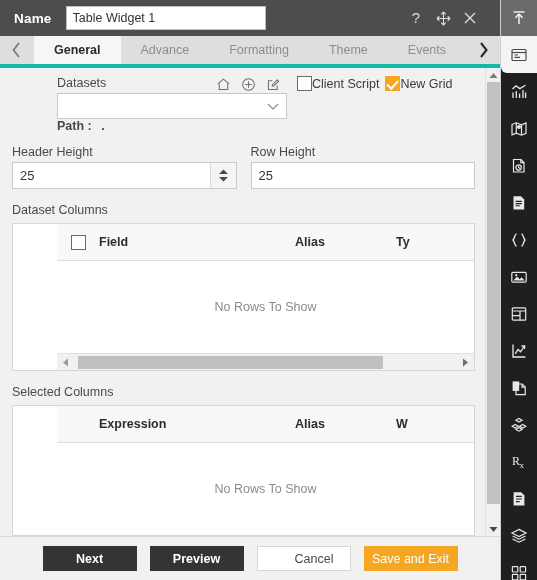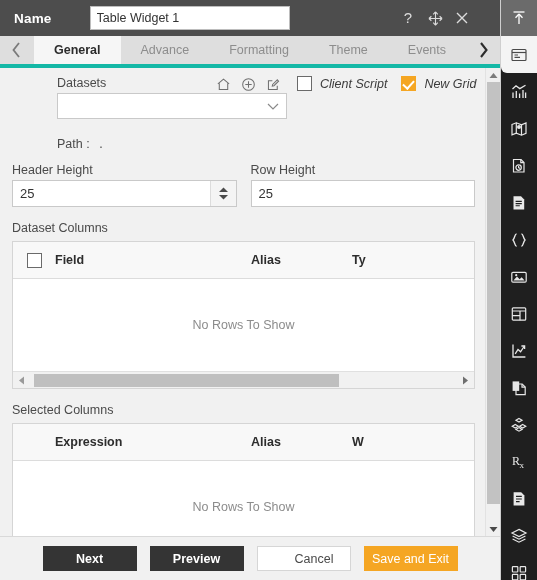--- a/index.html
+++ b/index.html
@@ -21,23 +21,22 @@
     display: flex; flex-direction: column;
     background: #f1f1f1;
     border-right: 1px solid #cfcfcf;
   }
 
   
   .titlebar {
     height: 36px; flex: 0 0 36px;
     background: #4d4d4d;
     display: flex; align-items: center;
-    padding: 0 24px 0 14px;
+    padding: 0 16px 0 14px;
     color: #ffffff;
-    gap: 24px;
   }
   .title-label {
     font-size: 13.5px; font-weight: bold; color: #ffffff;
     letter-spacing: .2px;
     margin-right: 14px;
   }
   .title-input {
     width: 200px; height: 24px;
     background: #ffffff; border: 1px solid #bdbdbd;
     color: #333333; font-size: 12.5px;
@@ -129,27 +128,26 @@
 
   .select-box {
     width: 230px; height: 26px;
     background: #ffffff; border: 1px solid #c9c9c9;
     display: flex; align-items: center; padding: 0 6px;
     font-size: 12.5px; color: #333;
     cursor: pointer;
   }
   .select-box .chev { margin-left: auto; color: #8a8a8a; display: block; }
   .path-line {
-    font-size: 12.5px; color: #4a4a4a; margin-top: 18px;
+    font-size: 12.5px; color: #4a4a4a; margin-top: 0; font-weight: bold;
   }
 
   .cb-group {
-    display: flex; align-items: center; gap: 8px;
+    display: flex; align-items: center; 
     margin-bottom: 2px;
-    font-style: italic;
   }
   .cbx {
     width: 15px; height: 15px; border: 1.6px solid #6a6a6a;
     background: #ffffff; display: inline-block; cursor: pointer;
     flex: 0 0 15px;
   }
   .cbx.checked {
     background: #F5A623; border-color: #F5A623;
     position: relative;
   }
@@ -177,21 +175,21 @@
     background: #f4f4f4;
     display: flex; flex-direction: column; align-items: center; justify-content: center;
     gap: 1px; cursor: pointer; color: #4a4a4a;
   }
 
   
   .section-title {
     font-size: 12.5px; color: #4a4a4a; margin: 14px 0 6px 0;
   }
   .grid {
-    border: 1px solid #d5d5d5; background: #ffffff;
+    border: 1px solid #d5d5d5; background: #ffffff; padding-left: 44px;
   }
   .grid-head {
     height: 37px; background: #f8f8f8;
     border-bottom: 1px solid #dcdcdc;
     display: flex; align-items: center;
     position: relative; overflow: hidden;
   }
   .gh-cell {
     font-size: 12.5px; font-weight: bold; color: #2d2d2d;
     white-space: nowrap;

